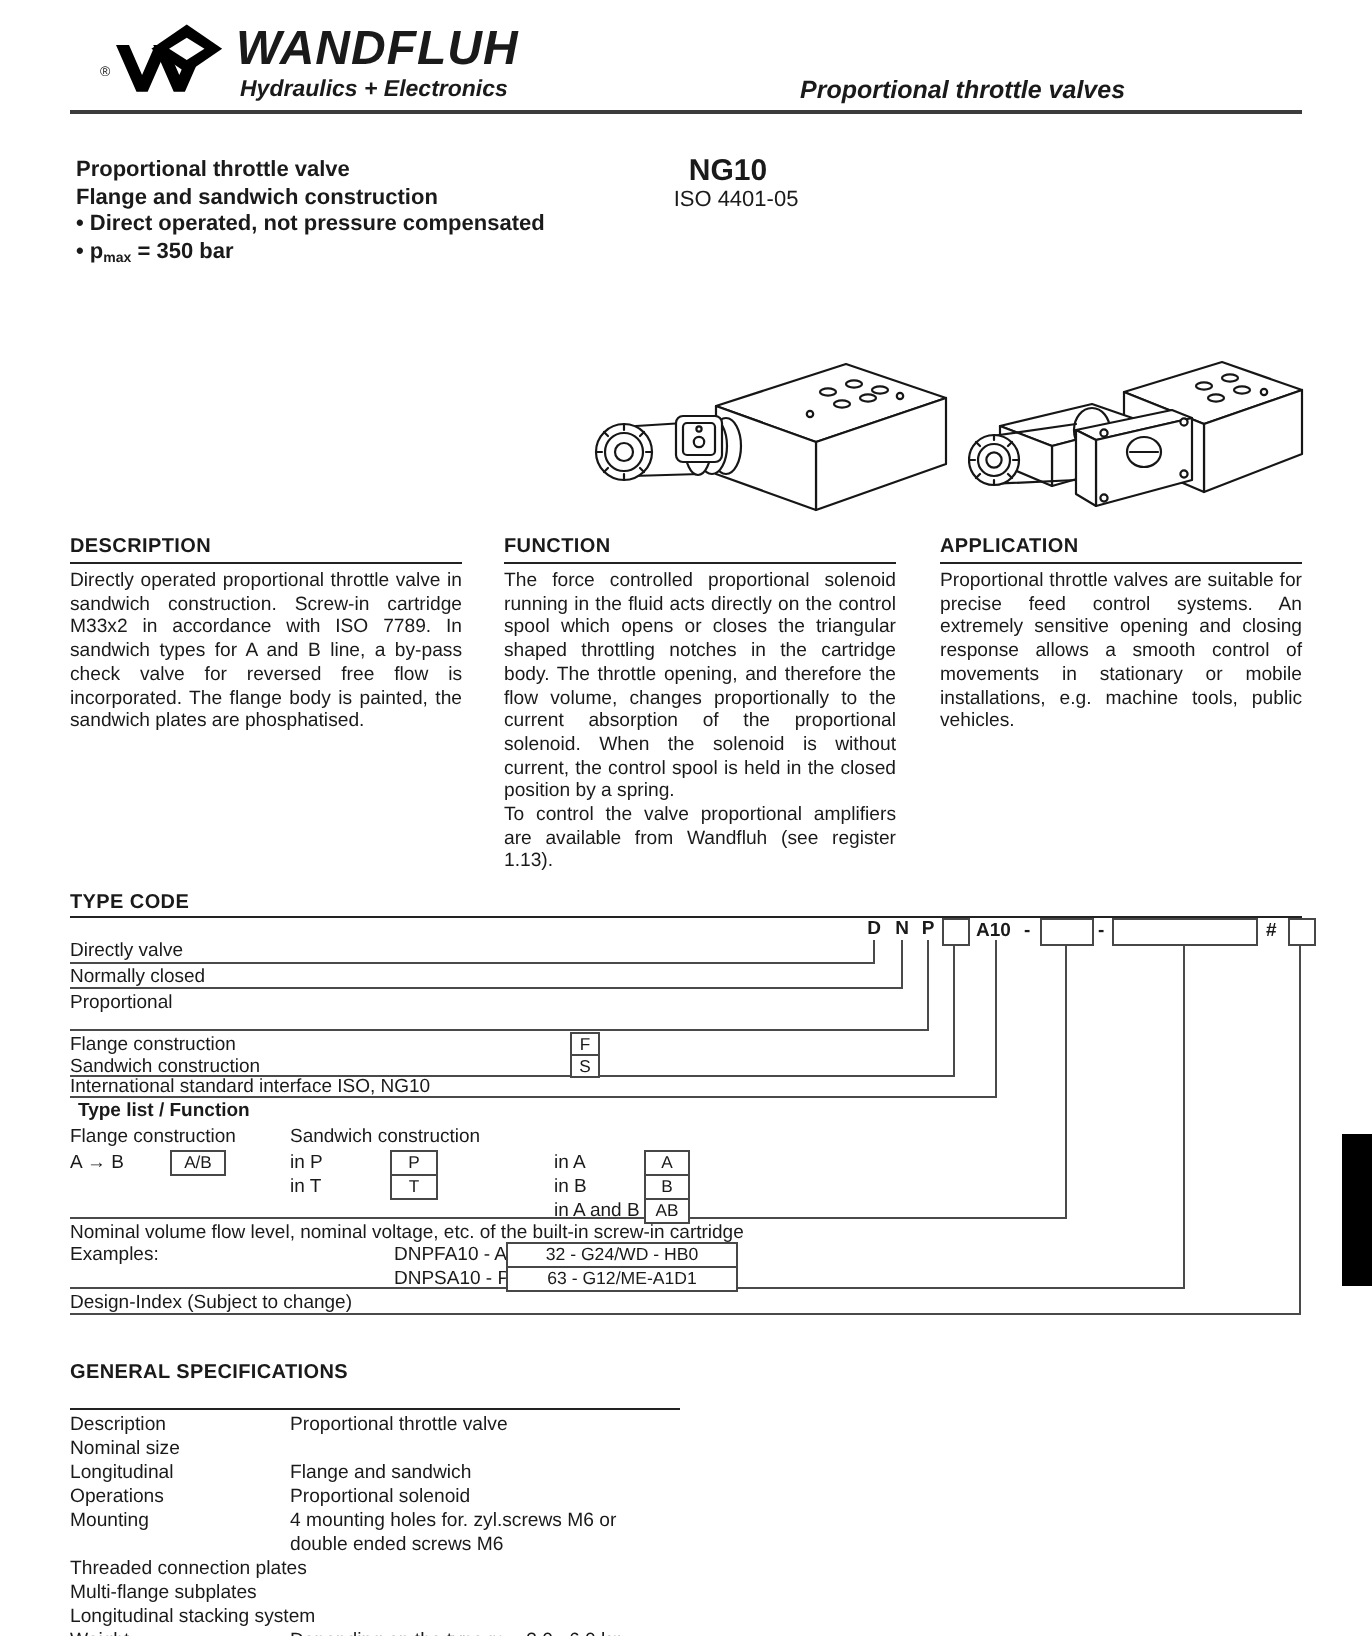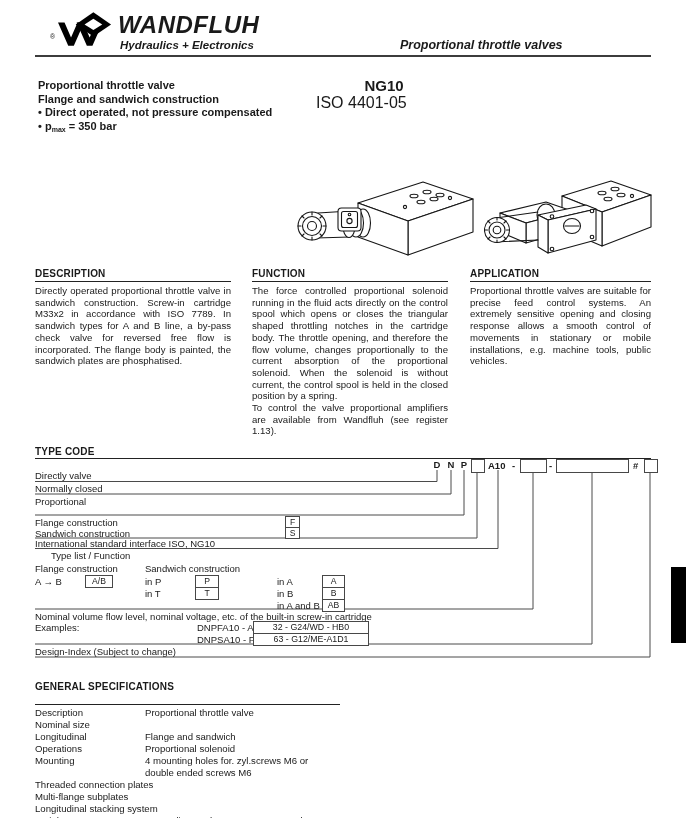--- a/index.html
+++ b/index.html
@@ -11,21 +11,21 @@
   .abs{position:absolute;}
   
   .brand-name{font-size:24px;font-weight:bold;font-style:italic;letter-spacing:0.5px;line-height:24px;}
   .brand-tag{font-size:11.5px;font-weight:bold;font-style:italic;line-height:12px;}
   .reg-mark{font-size:7px;}
   .doc-section-title{font-size:12.5px;font-weight:bold;font-style:italic;text-align:left;}
   .header-rule{height:0;border-top:2px solid #3c3c3c;}
   
   .title-block{font-size:11px;font-weight:bold;line-height:13.5px;}
   .model{font-size:15px;font-weight:bold;text-align:center;}
-  .standard{font-size:16px;}
+  .standard{font-size:11px;text-align:center;}
   sub.mx{font-size:7px;vertical-align:-2px;}
   
   .col-head{font-size:10px;font-weight:bold;border-bottom:1.5px solid #222;padding-bottom:2px;margin-bottom:3px;letter-spacing:0.2px;}
   .col-body{font-size:9.6px;line-height:11.7px;text-align:justify;}
   
   .sec-head{font-size:10px;font-weight:bold;letter-spacing:0.2px;}
   .rule{height:0;border-top:1.5px solid #222;}
   .tc-lbl{position:absolute;font-size:9.5px;line-height:10px;white-space:nowrap;}
   .tc-letter{position:absolute;font-size:9.5px;font-weight:bold;line-height:10px;width:10px;text-align:center;}
   .tc-box{position:absolute;border:1px solid #474747;background:#fff;font-size:8.6px;line-height:10px;text-align:center;}
@@ -66,21 +66,21 @@
     <div>
       <span>•</span>
       <span>Direct operated, not pressure compensated</span>
     </div>
     <div>
       <span>•</span>
       <span>p</span><sub class="mx">max</sub>
       <span>= 350 bar</span>
     </div>
   </div>
-  <div class="abs model" style="left:344px;top:77px;width:80px;">NG10</div>
+  <div class="abs model" style="left:324px;top:77px;width:80px;">NG10</div>
   <div class="abs standard" style="left:316px;top:94px;width:104px;">ISO 4401-05</div>
 
   <div class="abs" style="left:296px;top:166px;">
     <svg width="180" height="98" viewBox="0 0 180 98" class="illu">
       <polygon points="62,37 127,16 177,33 112,55"></polygon>
       <polygon points="112,55 177,33 177,66 112,89"></polygon>
       <polygon points="62,37 112,55 112,89 62,71"></polygon>
       <ellipse cx="118" cy="30" rx="4" ry="1.8"></ellipse>
       <ellipse cx="131" cy="26" rx="4" ry="1.8"></ellipse>
       <ellipse cx="144" cy="29" rx="4" ry="1.8"></ellipse>
@@ -179,21 +179,21 @@
     <div class="tc-lbl" style="left:0;top:25px;">Directly valve</div>
     <div class="tc-lbl" style="left:0;top:37.5px;">Normally closed</div>
     <div class="tc-lbl" style="left:0;top:50.5px;">Proportional</div>
 
     <div class="tc-lbl" style="left:0;top:71.5px;">Flange construction</div>
     <div class="tc-box" style="left:250px;top:70px;width:13px;height:10px;">F</div>
     <div class="tc-lbl" style="left:0;top:82.5px;">Sandwich construction</div>
     <div class="tc-box" style="left:250px;top:81px;width:13px;height:10px;">S</div>
 
     <div class="tc-lbl" style="left:0;top:93px;">International standard interface ISO, NG10</div>
-    <div class="tc-lbl" style="left:16px;top:105px;">Type list / Function</div>
+    <div class="tc-lbl" style="left:4px;top:105px;font-weight:bold;">Type list / Function</div>
 
     <div class="tc-lbl" style="left:0;top:117.5px;">Flange construction</div>
     <div class="tc-lbl" style="left:110px;top:117.5px;">Sandwich construction</div>
 
     <div class="tc-lbl" style="left:0;top:130.5px;">A → B</div>
     <div class="tc-box" style="left:50px;top:129px;width:26px;height:11px;">A/B</div>
     <div class="tc-lbl" style="left:110px;top:130.5px;">in P</div>
     <div class="tc-box" style="left:160px;top:129px;width:22px;height:11px;">P</div>
     <div class="tc-lbl" style="left:242px;top:130.5px;">in A</div>
     <div class="tc-box" style="left:287px;top:129px;width:21px;height:11px;">A</div>

